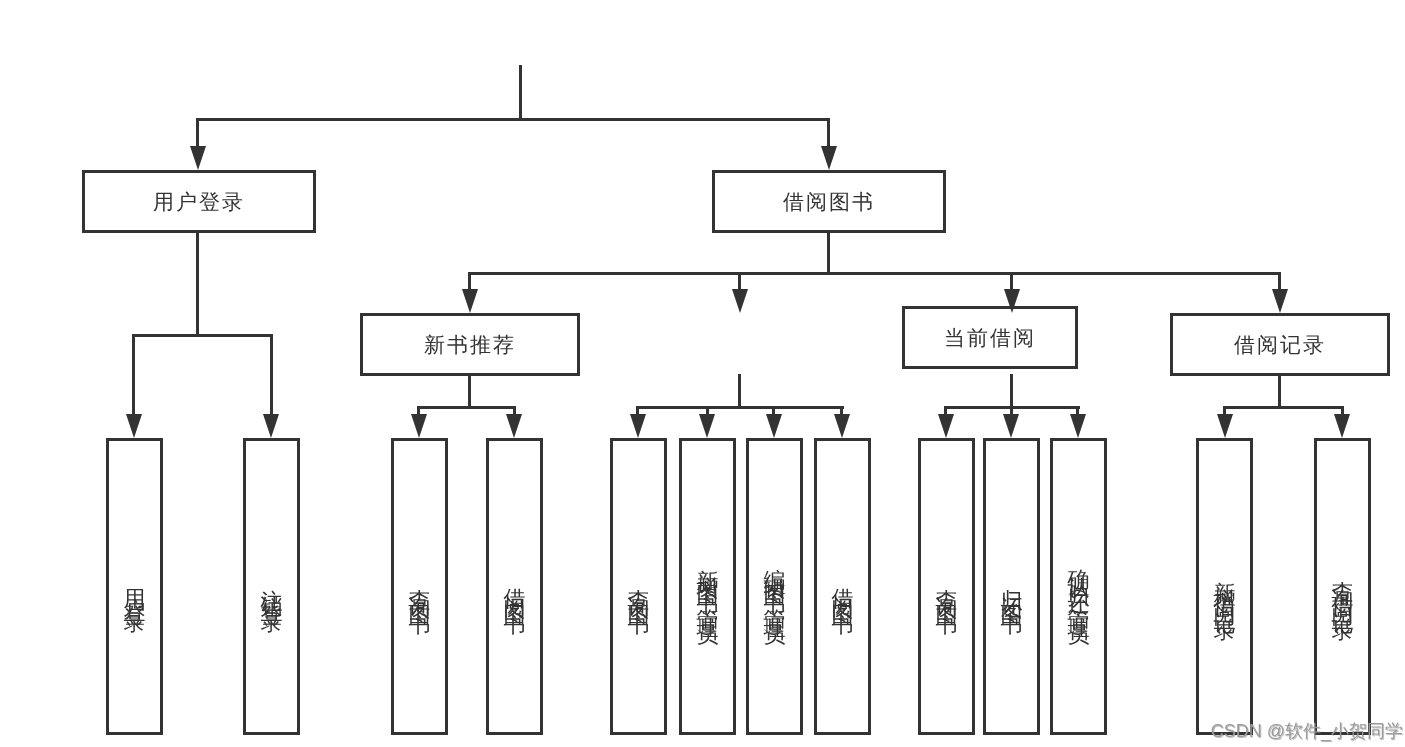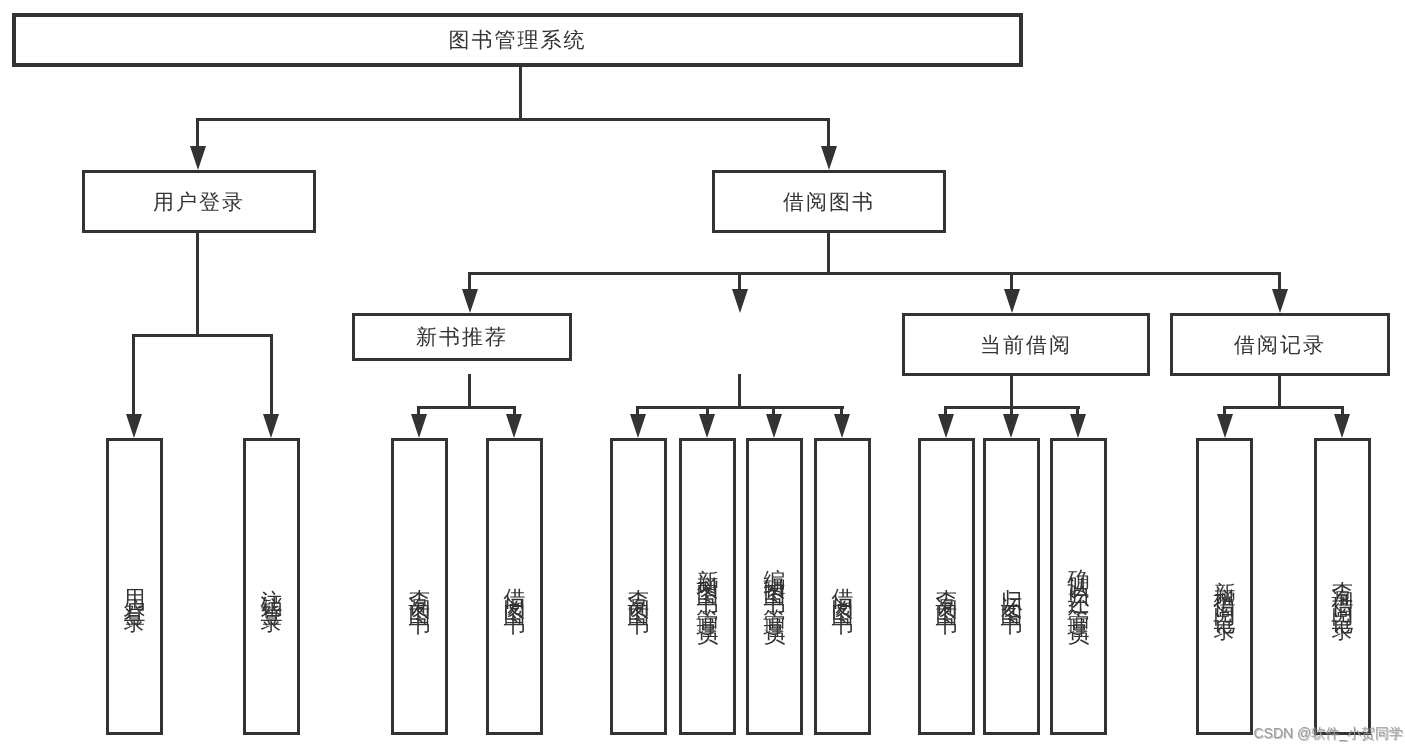--- a/index.html
+++ b/index.html
@@ -51,46 +51,43 @@
     position:absolute;
     width:0;height:0;
     border-left:8px solid transparent;
     border-right:8px solid transparent;
     border-top:24px solid var(--line);
   }
   .watermark{
     position:absolute;
     right:2px;
     bottom:4px;
-    font-size:14px;
+    font-size:18px;
     color:var(--watermark);
     text-shadow:1px 1px 0 rgba(80,80,80,0.35);
     white-space:nowrap;
   }
 </style>
 </head>
 <body>
 
 <div class="canvas">
 
-  <div class="box root" style="left:12px;top:13px;width:1011px;height:54px">
-    <span class="lbl">图书管理系统</span>
-  </div>
 
   <div class="box" style="left:82px;top:170px;width:234px;height:63px">
     <span class="lbl">用户登录</span>
   </div>
   <div class="box" style="left:712px;top:170px;width:234px;height:63px">
     <span class="lbl">借阅图书</span>
   </div>
 
-  <div class="box" style="left:352px;top:313px;width:220px;height:48px">
+  <div class="box" style="left:360px;top:313px;width:220px;height:63px">
     <span class="lbl">新书推荐</span>
   </div>
-  <div class="box" style="left:902px;top:313px;width:248px;height:63px">
+  <div class="box" style="left:902px;top:306px;width:176px;height:63px">
     <span class="lbl">当前借阅</span>
   </div>
   <div class="box" style="left:1170px;top:313px;width:220px;height:63px">
     <span class="lbl">借阅记录</span>
   </div>
 
   <div class="box leaf" style="left:106px;top:438px;width:57px;height:297px">
     <span class="lbl">用户登录</span>
   </div>
   <div class="box leaf" style="left:243px;top:438px;width:57px;height:297px">

